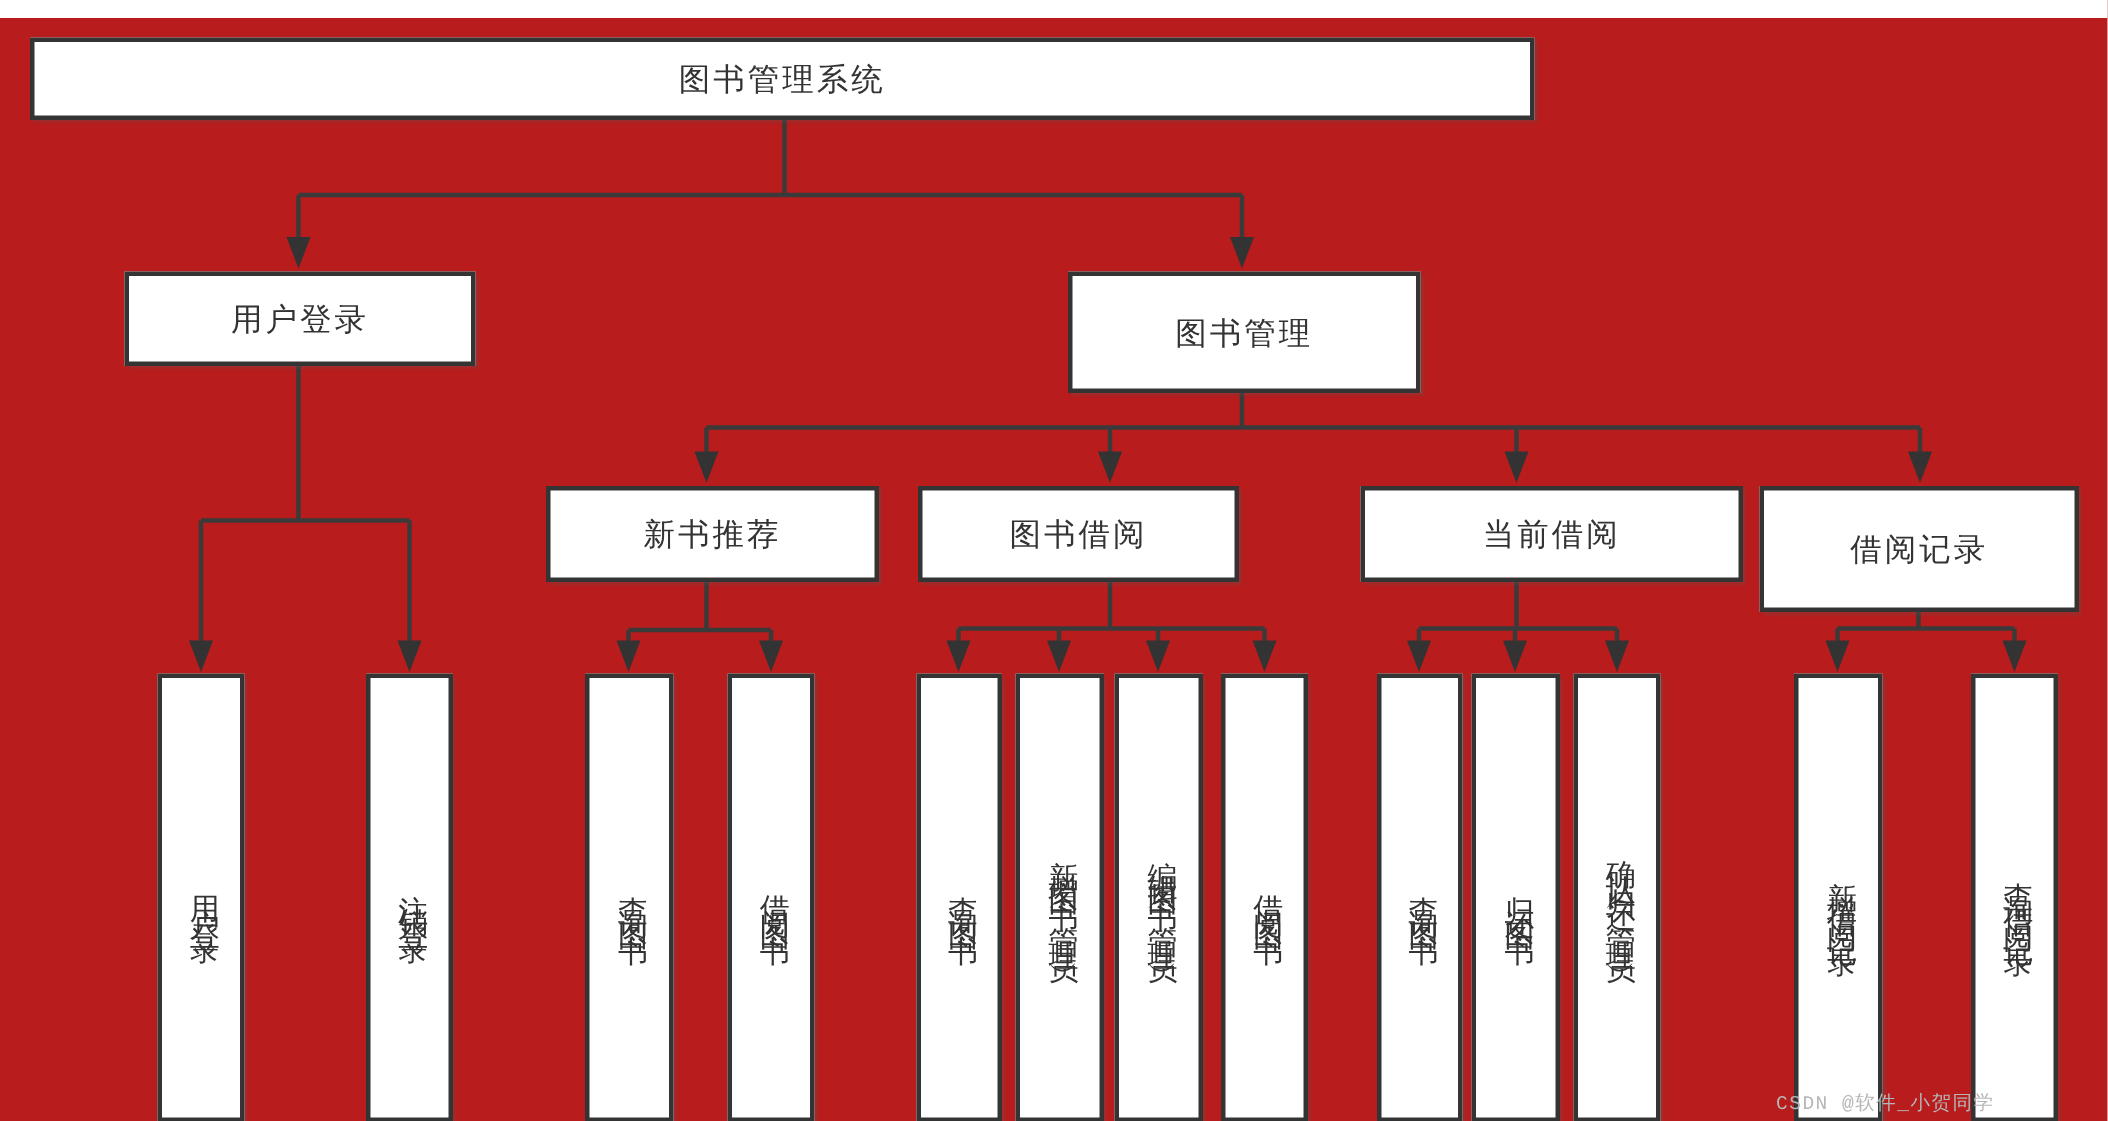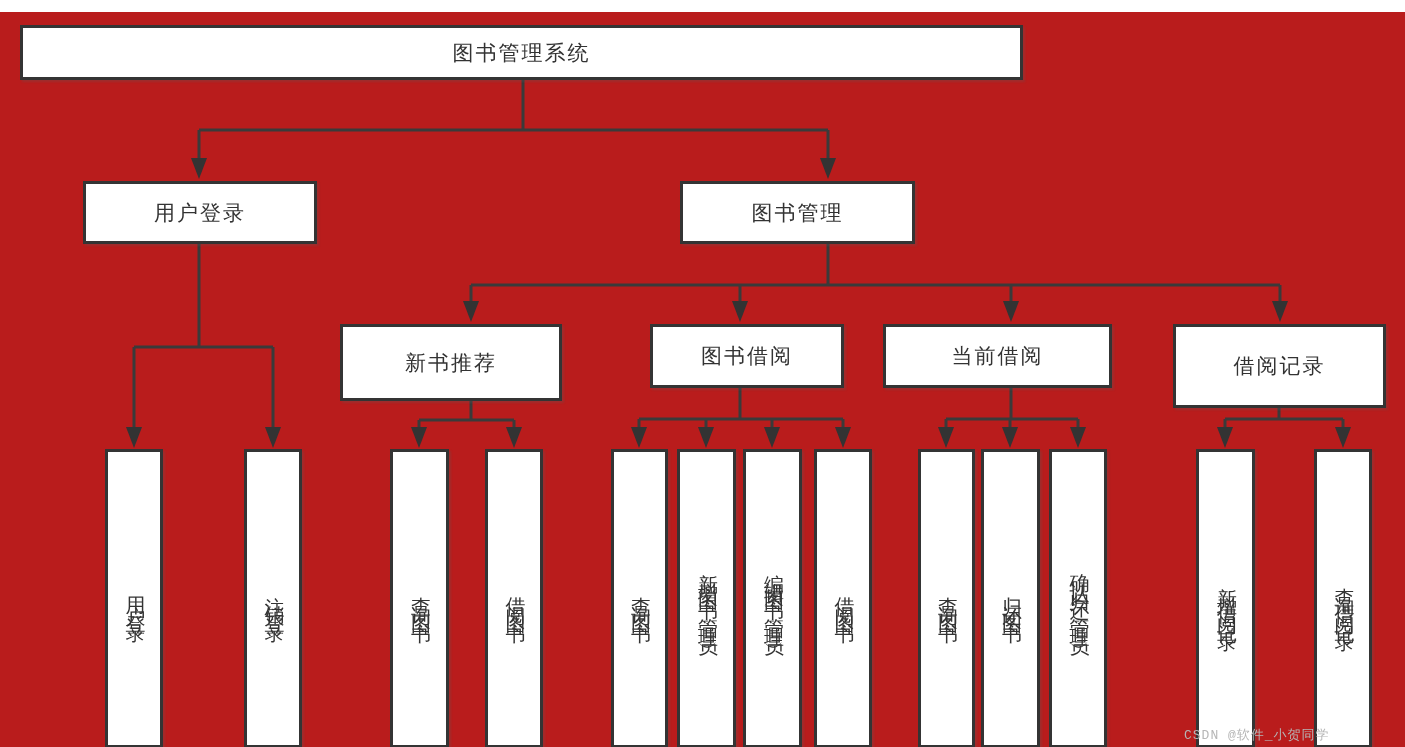--- a/index.html
+++ b/index.html
@@ -57,31 +57,31 @@
     <polygon fill="#333" points="1335,415 1351,415 1343,436"></polygon>
   </svg>
 
   <div class="node h" style="left:20px;top:13px;width:1003px;height:55px">
     <span class="label">图书管理系统</span>
   </div>
 
   <div class="node h" style="left:83px;top:169px;width:234px;height:63px">
     <span class="label">用户登录</span>
   </div>
-  <div class="node h" style="left:680px;top:169px;width:235px;height:63px">
+  <div class="node h" style="left:712px;top:169px;width:235px;height:81px">
     <span class="label">图书管理</span>
   </div>
 
-  <div class="node h" style="left:340px;top:312px;width:222px;height:77px">
+  <div class="node h" style="left:364px;top:312px;width:222px;height:64px">
     <span class="label">新书推荐</span>
   </div>
-  <div class="node h" style="left:650px;top:312px;width:194px;height:64px">
+  <div class="node h" style="left:612px;top:312px;width:214px;height:64px">
     <span class="label">图书借阅</span>
   </div>
-  <div class="node h" style="left:883px;top:312px;width:229px;height:64px">
+  <div class="node h" style="left:907px;top:312px;width:255px;height:64px">
     <span class="label">当前借阅</span>
   </div>
   <div class="node h" style="left:1173px;top:312px;width:213px;height:84px">
     <span class="label">借阅记录</span>
   </div>
 
   <div class="node v" style="left:105px;top:437px;width:58px;height:299px">
     <span class="label">用户登录</span>
   </div>
   <div class="node v" style="left:244px;top:437px;width:58px;height:299px">

